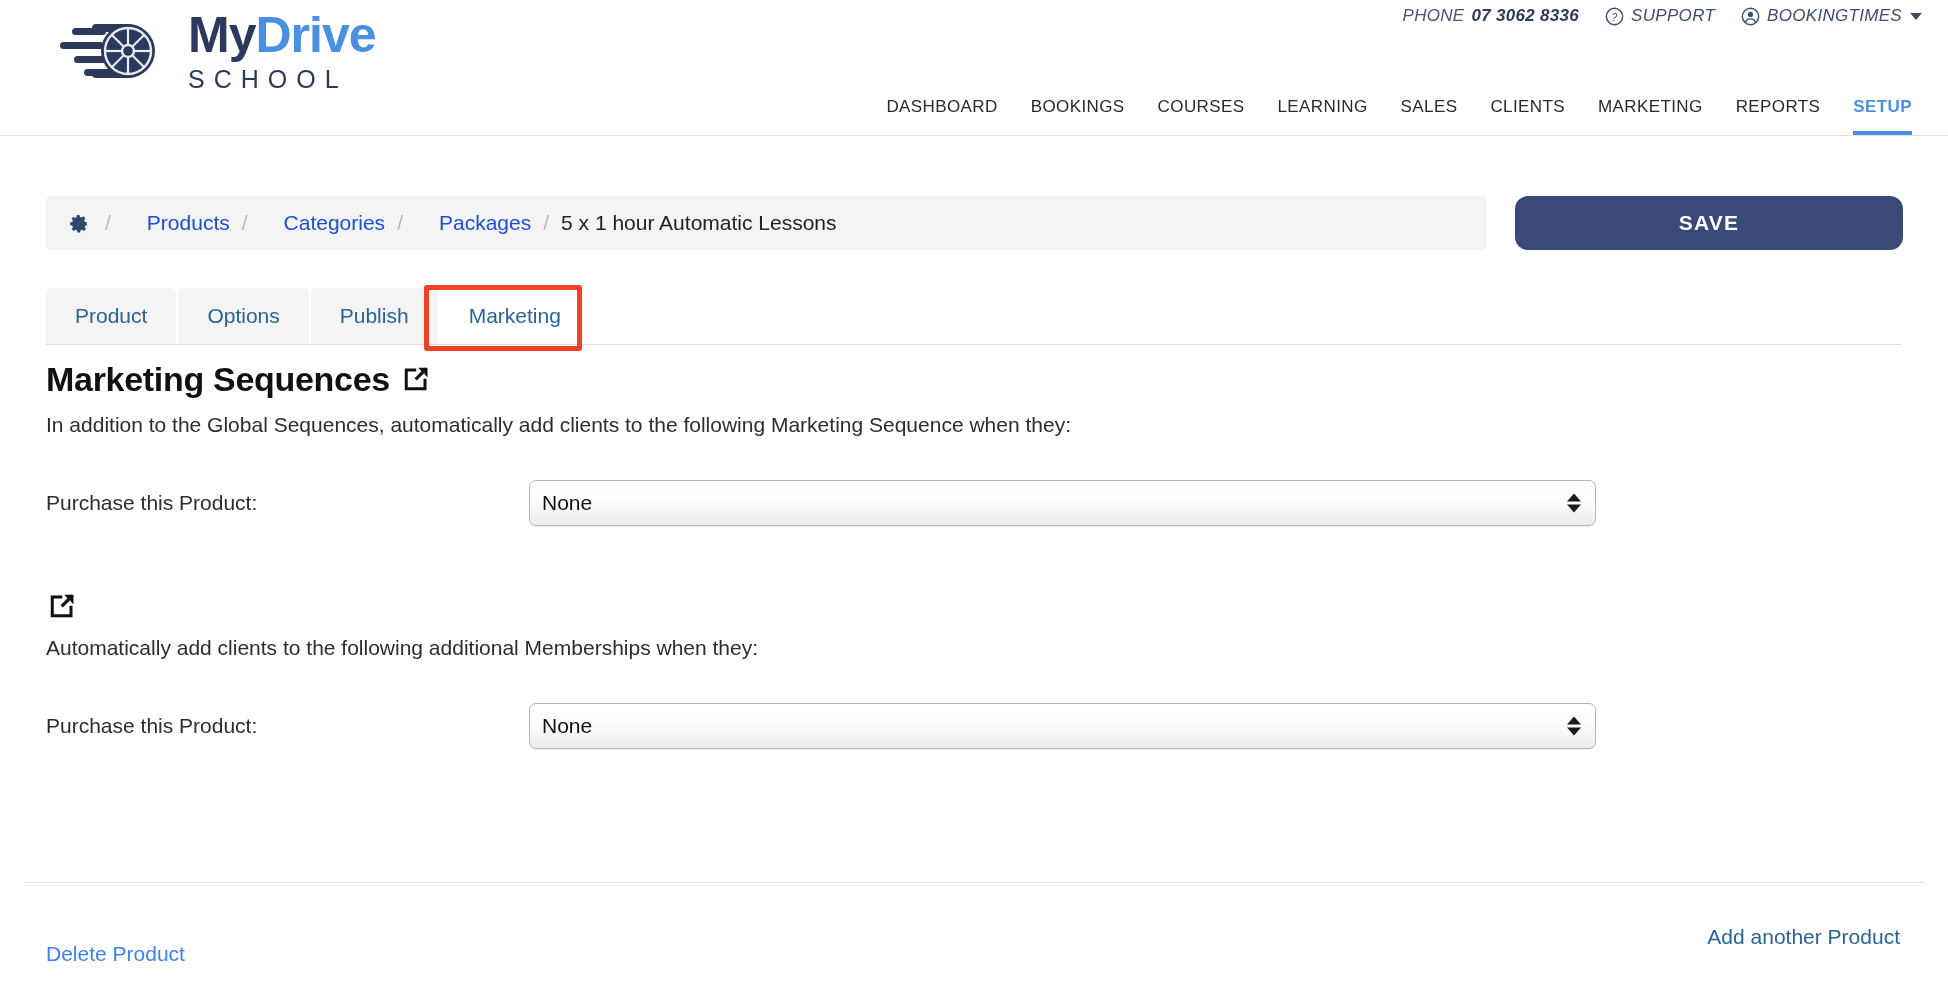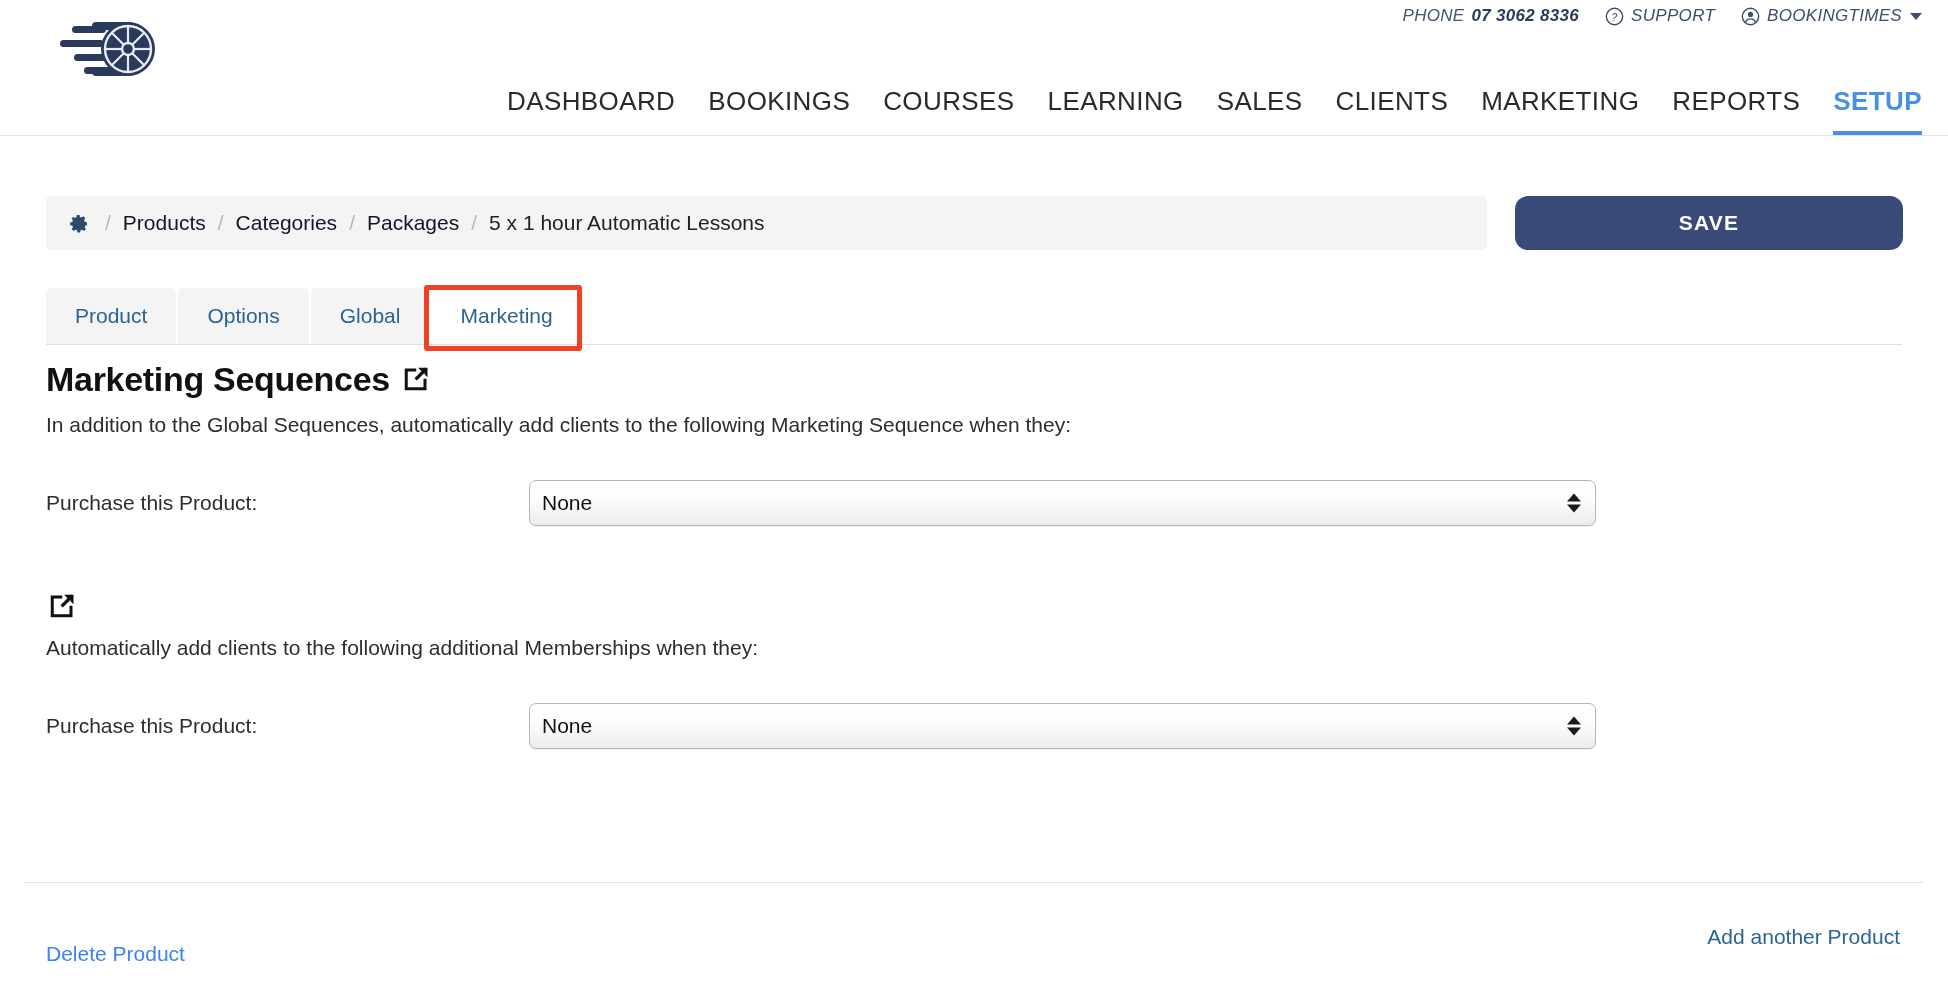--- a/index.html
+++ b/index.html
@@ -65,25 +65,25 @@
     width:0;height:0;
     border-left:6px solid transparent;
     border-right:6px solid transparent;
     border-top:7px solid #3d4d6e;
     margin-left:1px;
   }
 
   
   .mainnav {
     position: absolute;
-    right: 26px; bottom: 0;
+    right: 36px; bottom: 0;
     display: flex;
     align-items: flex-end;
     gap: 33px;
-    font-size: 26px;
+    font-size: 17px;
     letter-spacing: .4px;
   }
   .nav-item {
     color: #2a2a2a;
     padding-bottom: 14px;
     white-space: nowrap;
     border-bottom: 4px solid transparent;
     cursor: pointer;
   }
   .nav-item.active {
@@ -105,21 +105,21 @@
     flex: 0 0 1441px;
     height: 54px;
     background: #f4f4f4;
     border-radius: 5px;
     display: flex;
     align-items: center;
     padding: 0 22px;
     font-size: 21px;
   }
   .crumb-gear { width: 21px; height: 21px; margin-right: 4px; }
-  .crumb-link { color: #0f172a; cursor: pointer; white-space: nowrap; }
+  .crumb-link { color: #1d4ed8; cursor: pointer; white-space: nowrap; margin-left: 24px; }
   .crumb-sep { color: #b9b9b9; margin: 0 12px; }
   .crumb-current { color: #222; white-space: nowrap; }
 
   .save-btn {
     flex: 0 0 388px;
     height: 54px;
     background: #3a4a78;
     border: none;
     border-radius: 13px;
     color: #fff;
@@ -280,20 +280,24 @@
         <line x1="70" y1="16" x2="70" y2="33"></line>
         <line x1="70" y1="45" x2="70" y2="62"></line>
         <line x1="47" y1="39" x2="64" y2="39"></line>
         <line x1="76" y1="39" x2="93" y2="39"></line>
         <line x1="54" y1="23" x2="66" y2="35"></line>
         <line x1="74" y1="43" x2="86" y2="55"></line>
         <line x1="86" y1="23" x2="74" y2="35"></line>
         <line x1="66" y1="43" x2="54" y2="55"></line>
       </g>
     </svg>
+    <div class="logo-text">
+      <div class="logo-line1"><span class="logo-my">My</span><span class="logo-drive">Drive</span></div>
+      <div class="logo-line2">SCHOOL</div>
+    </div>
   </div>
 
   <div class="utility">
     <div class="util-item">
       <span class="util-phone-label">PHONE</span>
       <span class="util-phone-num">07 3062 8336</span>
     </div>
     <div class="util-item">
       <svg class="util-ico" viewBox="0 0 20 20">
         <circle cx="10" cy="10" r="8.6" fill="none" stroke="#3d4d6e" stroke-width="1.5"></circle>
@@ -339,21 +343,21 @@
     <span class="crumb-link">Packages</span>
     <span class="crumb-sep">/</span>
     <span class="crumb-current">5 x 1 hour Automatic Lessons</span>
   </div>
   <button class="save-btn">SAVE</button>
 </div>
 
 <div class="tabs">
   <div class="tab">Product</div>
   <div class="tab">Options</div>
-  <div class="tab">Global</div>
+  <div class="tab">Publish</div>
   <div class="tab active highlight">Marketing</div>
 </div>
 <div class="tab-redbox"></div>
 
 <div class="content">
 
   <div>
     <div class="sec-head">
       <span>Marketing Sequences</span>
       <svg class="extlink-ico" viewBox="0 0 24 24">

